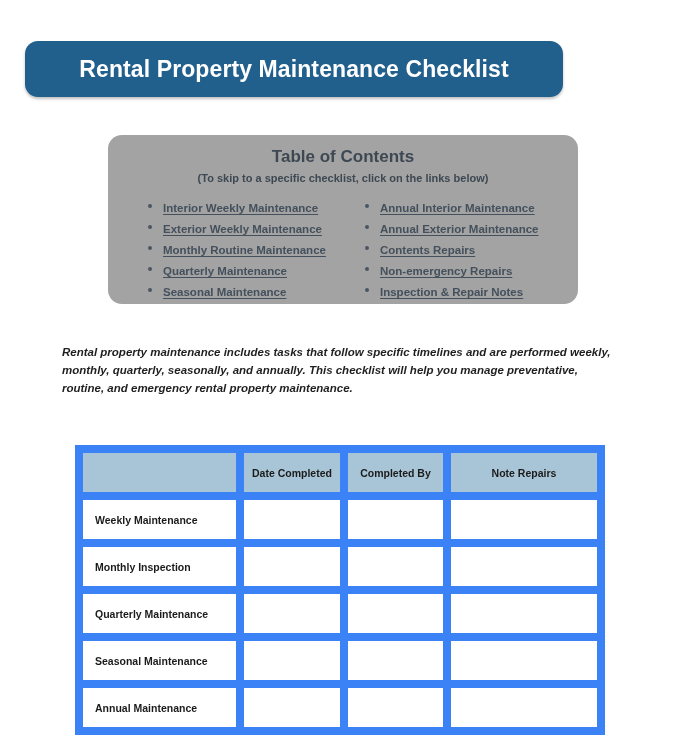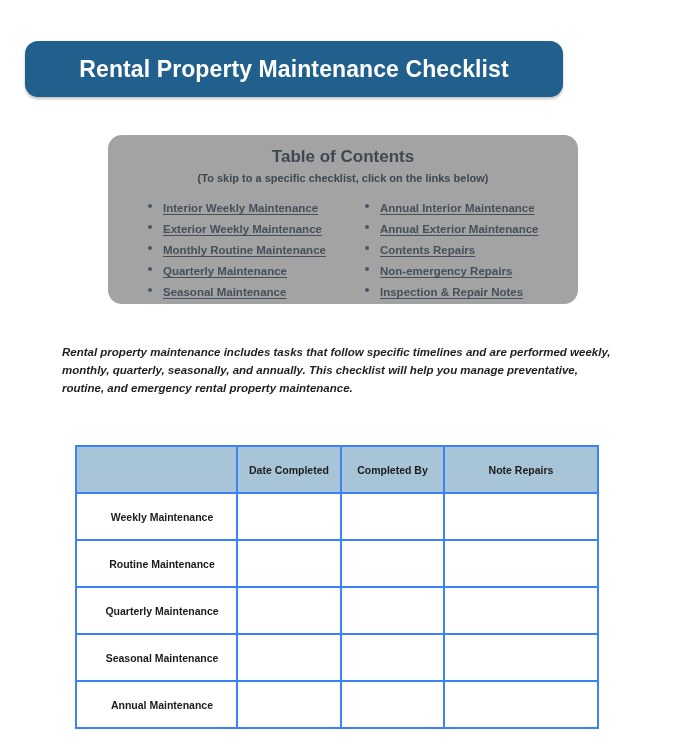--- a/index.html
+++ b/index.html
@@ -130,42 +130,42 @@
     width: 522px;
   }
   table.checklist {
     border-collapse: collapse;
     width: 522px;
     table-layout: fixed;
     background: #ffffff;
   }
   table.checklist th,
   table.checklist td {
-    border: 2px solid #3b82f6;
+    border: 8px solid #3b82f6;
     height: 47px;
     box-sizing: border-box;
   }
   table.checklist thead th {
     background: #a8c5d7;
     font-size: 10.5px;
     font-weight: bold;
     color: #1b1b1b;
     text-align: center;
     vertical-align: middle;
   }
   table.checklist tbody td {
     background: #ffffff;
     vertical-align: middle;
   }
   td.row-label {
     font-size: 10.5px;
     font-weight: bold;
     color: #1b1b1b;
     padding-left: 12px;
-    text-align: center;
+    text-align: left;
   }
   col.c1 { width: 161px; }
   col.c2 { width: 104px; }
   col.c3 { width: 103px; }
   col.c4 { width: 154px; }
 </style>
 </head>
 <body>
 
 <div class="banner">
@@ -248,21 +248,21 @@
       </tr>
     </thead>
     <tbody>
       <tr>
         <td class="row-label">Weekly Maintenance</td>
         <td></td>
         <td></td>
         <td></td>
       </tr>
       <tr>
-        <td class="row-label">Routine Maintenance</td>
+        <td class="row-label">Monthly Inspection</td>
         <td></td>
         <td></td>
         <td></td>
       </tr>
       <tr>
         <td class="row-label">Quarterly Maintenance</td>
         <td></td>
         <td></td>
         <td></td>
       </tr>

